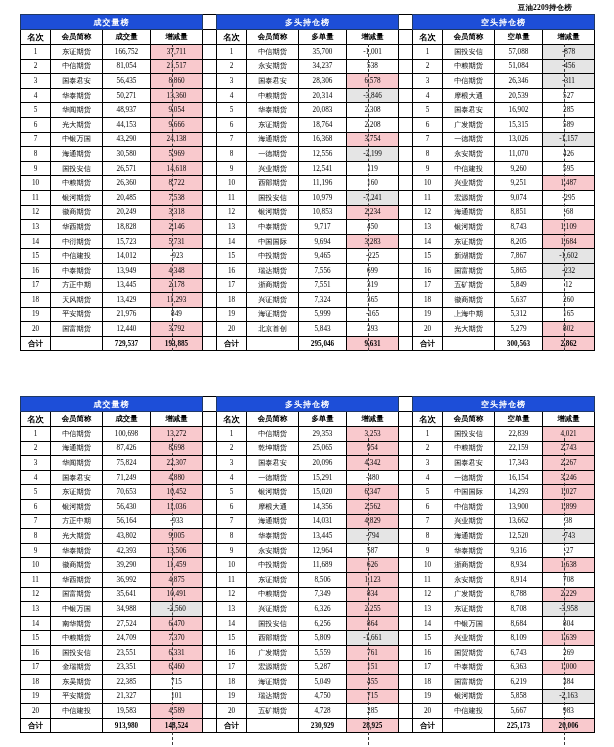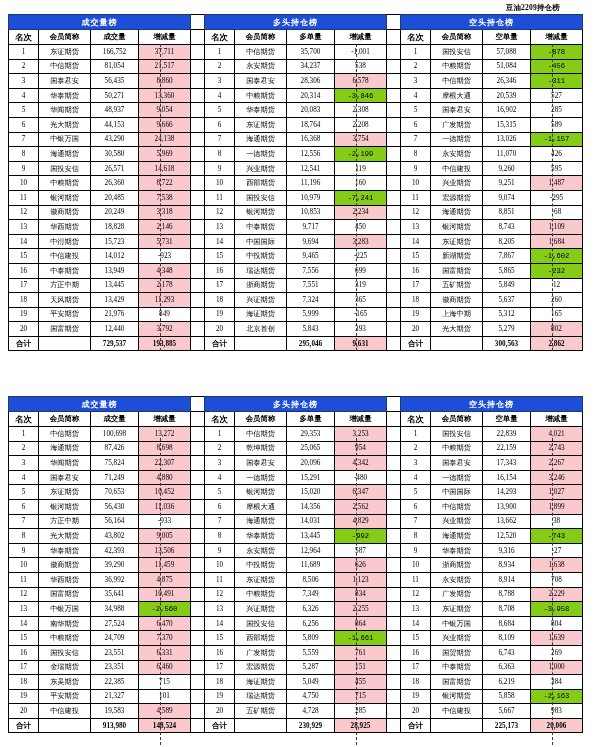--- a/index.html
+++ b/index.html
@@ -5,21 +5,21 @@
   * { box-sizing: border-box; }
   html, body {
     margin: 0; padding: 0;
     width: 614px; height: 747px;
     background: #ffffff;
     font-family: "Liberation Serif", "DejaVu Serif", serif;
     -webkit-font-smoothing: none;
   }
   .page { position: relative; width: 614px; height: 747px; overflow: hidden; }
 
-  .block { position: absolute; left: 8px; width: 574px; }
+  .block { position: absolute; left: 20px; width: 574px; }
   #block-0 { top: 2px; }
   #block-1 { top: 396px; }
 
   .caption {
     text-align: right;
     font-size: 7.5px;
     font-weight: bold;
     color: #000;
     letter-spacing: 0.2px;
     padding-right: 22px;
@@ -72,21 +72,21 @@
 
   td.rank { font-weight: bold; font-size: 7.6px; }
   td.name { font-size: 7.2px; }
   td.num  { font-size: 7.2px; }
   td.chg  { font-size: 7.2px; position: relative; }
 
   tr.total td { font-weight: bold; }
   tr.total td.tot-label { font-weight: bold; font-size: 7.6px; }
 
   .hl-red   { background: #f9c9cd; }
-  .hl-green { background: #84cc16; font-family: Liberation Mono, monospace; }
+  .hl-green { background: #e5e5e5; }
 
   
   .vline {
     position: absolute;
     width: 0;
     border-left: 1px dashed #3a3a3a;
     z-index: 5;
     pointer-events: none;
   }
 </style>
@@ -635,21 +635,21 @@
           </tr>
           <tr>
             <td class="rank">8</td>
             <td class="name">光大期货</td>
             <td class="num">43,802</td>
             <td class="chg hl-red">9,005</td>
             <td class="gap"></td>
             <td class="rank">8</td>
             <td class="name">华泰期货</td>
             <td class="num">13,445</td>
-            <td class="chg hl-green">-992</td>
+            <td class="chg hl-green">-794</td>
             <td class="gap"></td>
             <td class="rank">8</td>
             <td class="name">海通期货</td>
             <td class="num">12,520</td>
             <td class="chg hl-green">-743</td>
           </tr>
           <tr>
             <td class="rank">9</td>
             <td class="name">华泰期货</td>
             <td class="num">42,393</td>

